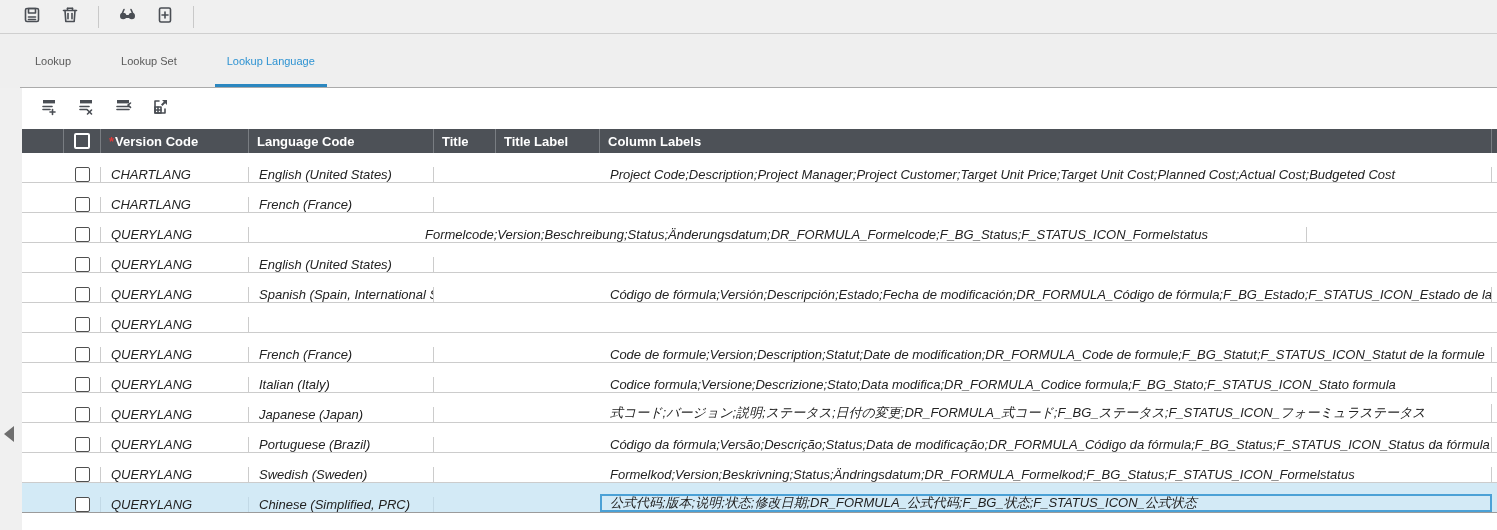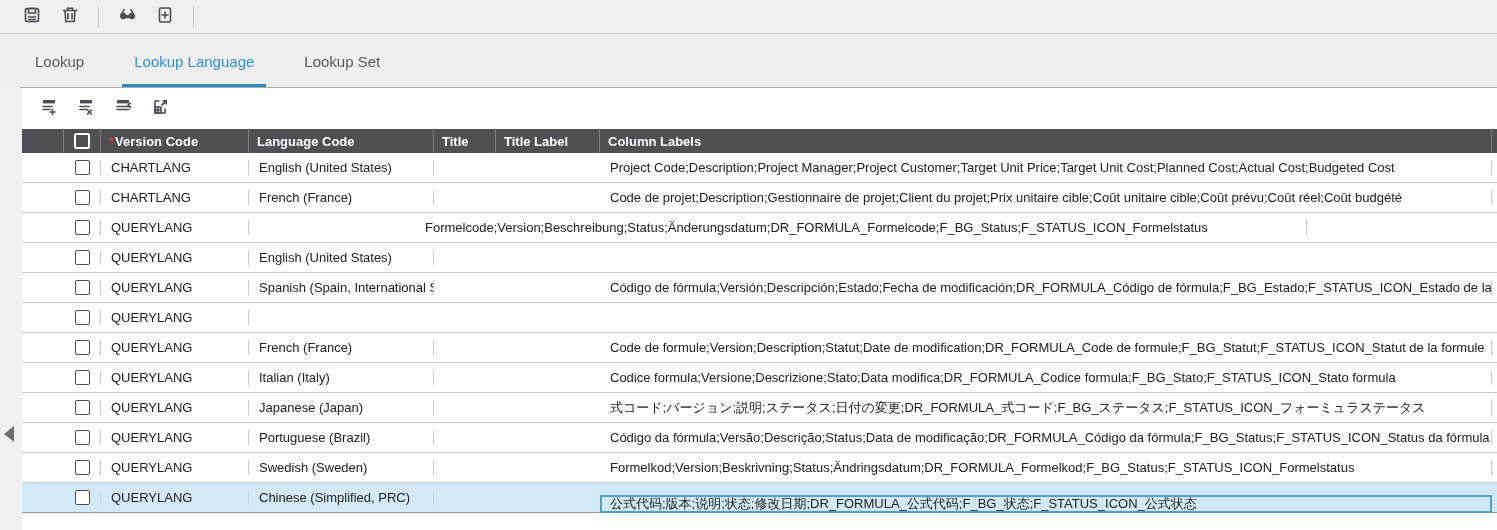--- a/index.html
+++ b/index.html
@@ -11,42 +11,42 @@
     background: #f0f0f0; border-bottom: 1px solid #cfcfcf; display: flex; align-items: center; padding-left: 22px; }
   .tb-icon { width: 20px; height: 20px; display: flex; align-items: center; justify-content: center; cursor: pointer; margin-right: 18px; }
   .tb-sep { width: 1px; height: 22px; background: #c9c9c9; margin-right: 18px; }
   svg.ic { stroke: #4a4e54; fill: none; stroke-width: 1.6; stroke-linecap: round; stroke-linejoin: round; }
   svg.ic .fill { fill: #4a4e54; stroke: none; }
 
   
   .tabbar { position: absolute; left: 0; top: 34px; width: 1497px; height: 54px; background: #efefef; }
   .tabbar .baseline { position: absolute; left: 20px; right: 0; bottom: 0; height: 1px; background: #ababab; }
   .tabs { position: absolute; left: 33px; top: 0; height: 54px; display: flex; align-items: center; }
-  .tab { font-size: 15px; color: #5a5a5a; padding: 0 2px; margin-right: 46px; cursor: pointer; position: relative; height: 54px; display: flex; align-items: center; }
+  .tab { font-size: 11px; color: #5a5a5a; padding: 0 2px; margin-right: 46px; cursor: pointer; position: relative; height: 54px; display: flex; align-items: center; }
   .tab.active { color: #2e93d2; }
   .tab.active::after { content: ""; position: absolute; left: -10px; right: -10px; bottom: 0; height: 4px; background: #2b87c0; }
 
   
   .left-strip { position: absolute; left: 0; top: 88px; width: 22px; height: 442px; background: #f0f0f0; }
   .collapse-arrow { position: absolute; left: 4px; top: 338px; width: 0; height: 0;
     border-top: 8px solid transparent; border-bottom: 8px solid transparent; border-right: 10px solid #6e6e6e; cursor: pointer; }
 
   
   .content { position: absolute; left: 22px; top: 88px; width: 1475px; height: 442px; background: #ffffff; }
   .grid-toolbar { height: 41px; display: flex; align-items: center; padding-left: 17px; }
   .gt-icon { width: 22px; height: 22px; margin-right: 15px; display: flex; align-items: center; justify-content: center; cursor: pointer; }
 
   
   .grid { width: 1475px; font-size: 13px; color: #222; }
   .grid-header { display: flex; height: 24px; background: #4d5157; color: #ffffff; font-weight: bold; align-items: stretch; }
   .grid-header .cell { border-right: 1px solid #797d82; display: flex; align-items: center; padding: 0 8px; overflow: hidden; white-space: nowrap; }
   .grid-header .cell:last-child { border-right: none; }
   .req { color: #e03a3a; margin-right: 1px; font-weight: bold; }
 
-  .grid-body .row { display: flex; height: 30px; background: #ffffff; border-bottom: 1px solid #cccccc; align-items: center; }
+  .grid-body .row { display: flex; height: 30px; background: #ffffff; border-bottom: 1px solid #cccccc; align-items: flex-end; font-style: italic; }
   .grid-body .row.selected { background: #d3eaf6; border-bottom-color: #9b9b9b; }
   .grid-body .cell { border-right: 1px solid #cccccc; display: flex; align-items: center; padding: 0 10px; overflow: hidden; white-space: nowrap; }
   .grid-body .row.selected .cell { border-right-color: #c2d9e6; }
   .cell.focused { outline: 2px solid #4ba1d6; outline-offset: -2px; margin-top: 13px; }
 
   .c-handle { width: 42px; flex: none; padding: 0 !important; }
   .c-check  { width: 37px; flex: none; justify-content: center; padding: 0 !important; }
   .c-lookup { width: 148px; flex: none; }
   .c-lang   { width: 185px; flex: none; }
   .c-title  { width: 62px; flex: none; }
@@ -105,22 +105,22 @@
           <line x1="6" y1="9" x2="12" y2="9"></line>
         </svg>
       </span>
     </div>
     <div class="tb-sep"></div>
   </div>
 
   <div class="tabbar">
     <div class="tabs">
       <div class="tab">Lookup</div>
+      <div class="tab">Lookup Set</div>
       <div class="tab active">Lookup Language</div>
-      <div class="tab">Lookup Set</div>
     </div>
     <div class="baseline"></div>
   </div>
 
   <div class="left-strip">
     <div class="collapse-arrow"></div>
   </div>
 
   <div class="content">
 
@@ -209,21 +209,20 @@
   </div>
           <div class="row">
     <div class="cell c-handle"></div>
     <div class="cell c-check">
               <span class="checkbox"></span>
             </div>
     <div class="cell c-lookup">CHARTLANG</div>
     <div class="cell c-lang">French (France)</div>
     <div class="cell c-title"></div>
     <div class="cell c-line"></div>
-    <div class="cell c-labels">Code de projet;Description;Gestionnaire de projet;Client du projet;Prix unitaire cible;Coût unitaire cible;Coût prévu;Coût réel;Coût budgété</div>
     <div class="cell c-sliver"></div>
   </div>
           <div class="row">
     <div class="cell c-handle"></div>
     <div class="cell c-check">
               <span class="checkbox"></span>
             </div>
     <div class="cell c-lookup">QUERYLANG</div>
     <div class="cell c-title"></div>
     <div class="cell c-line"></div>

